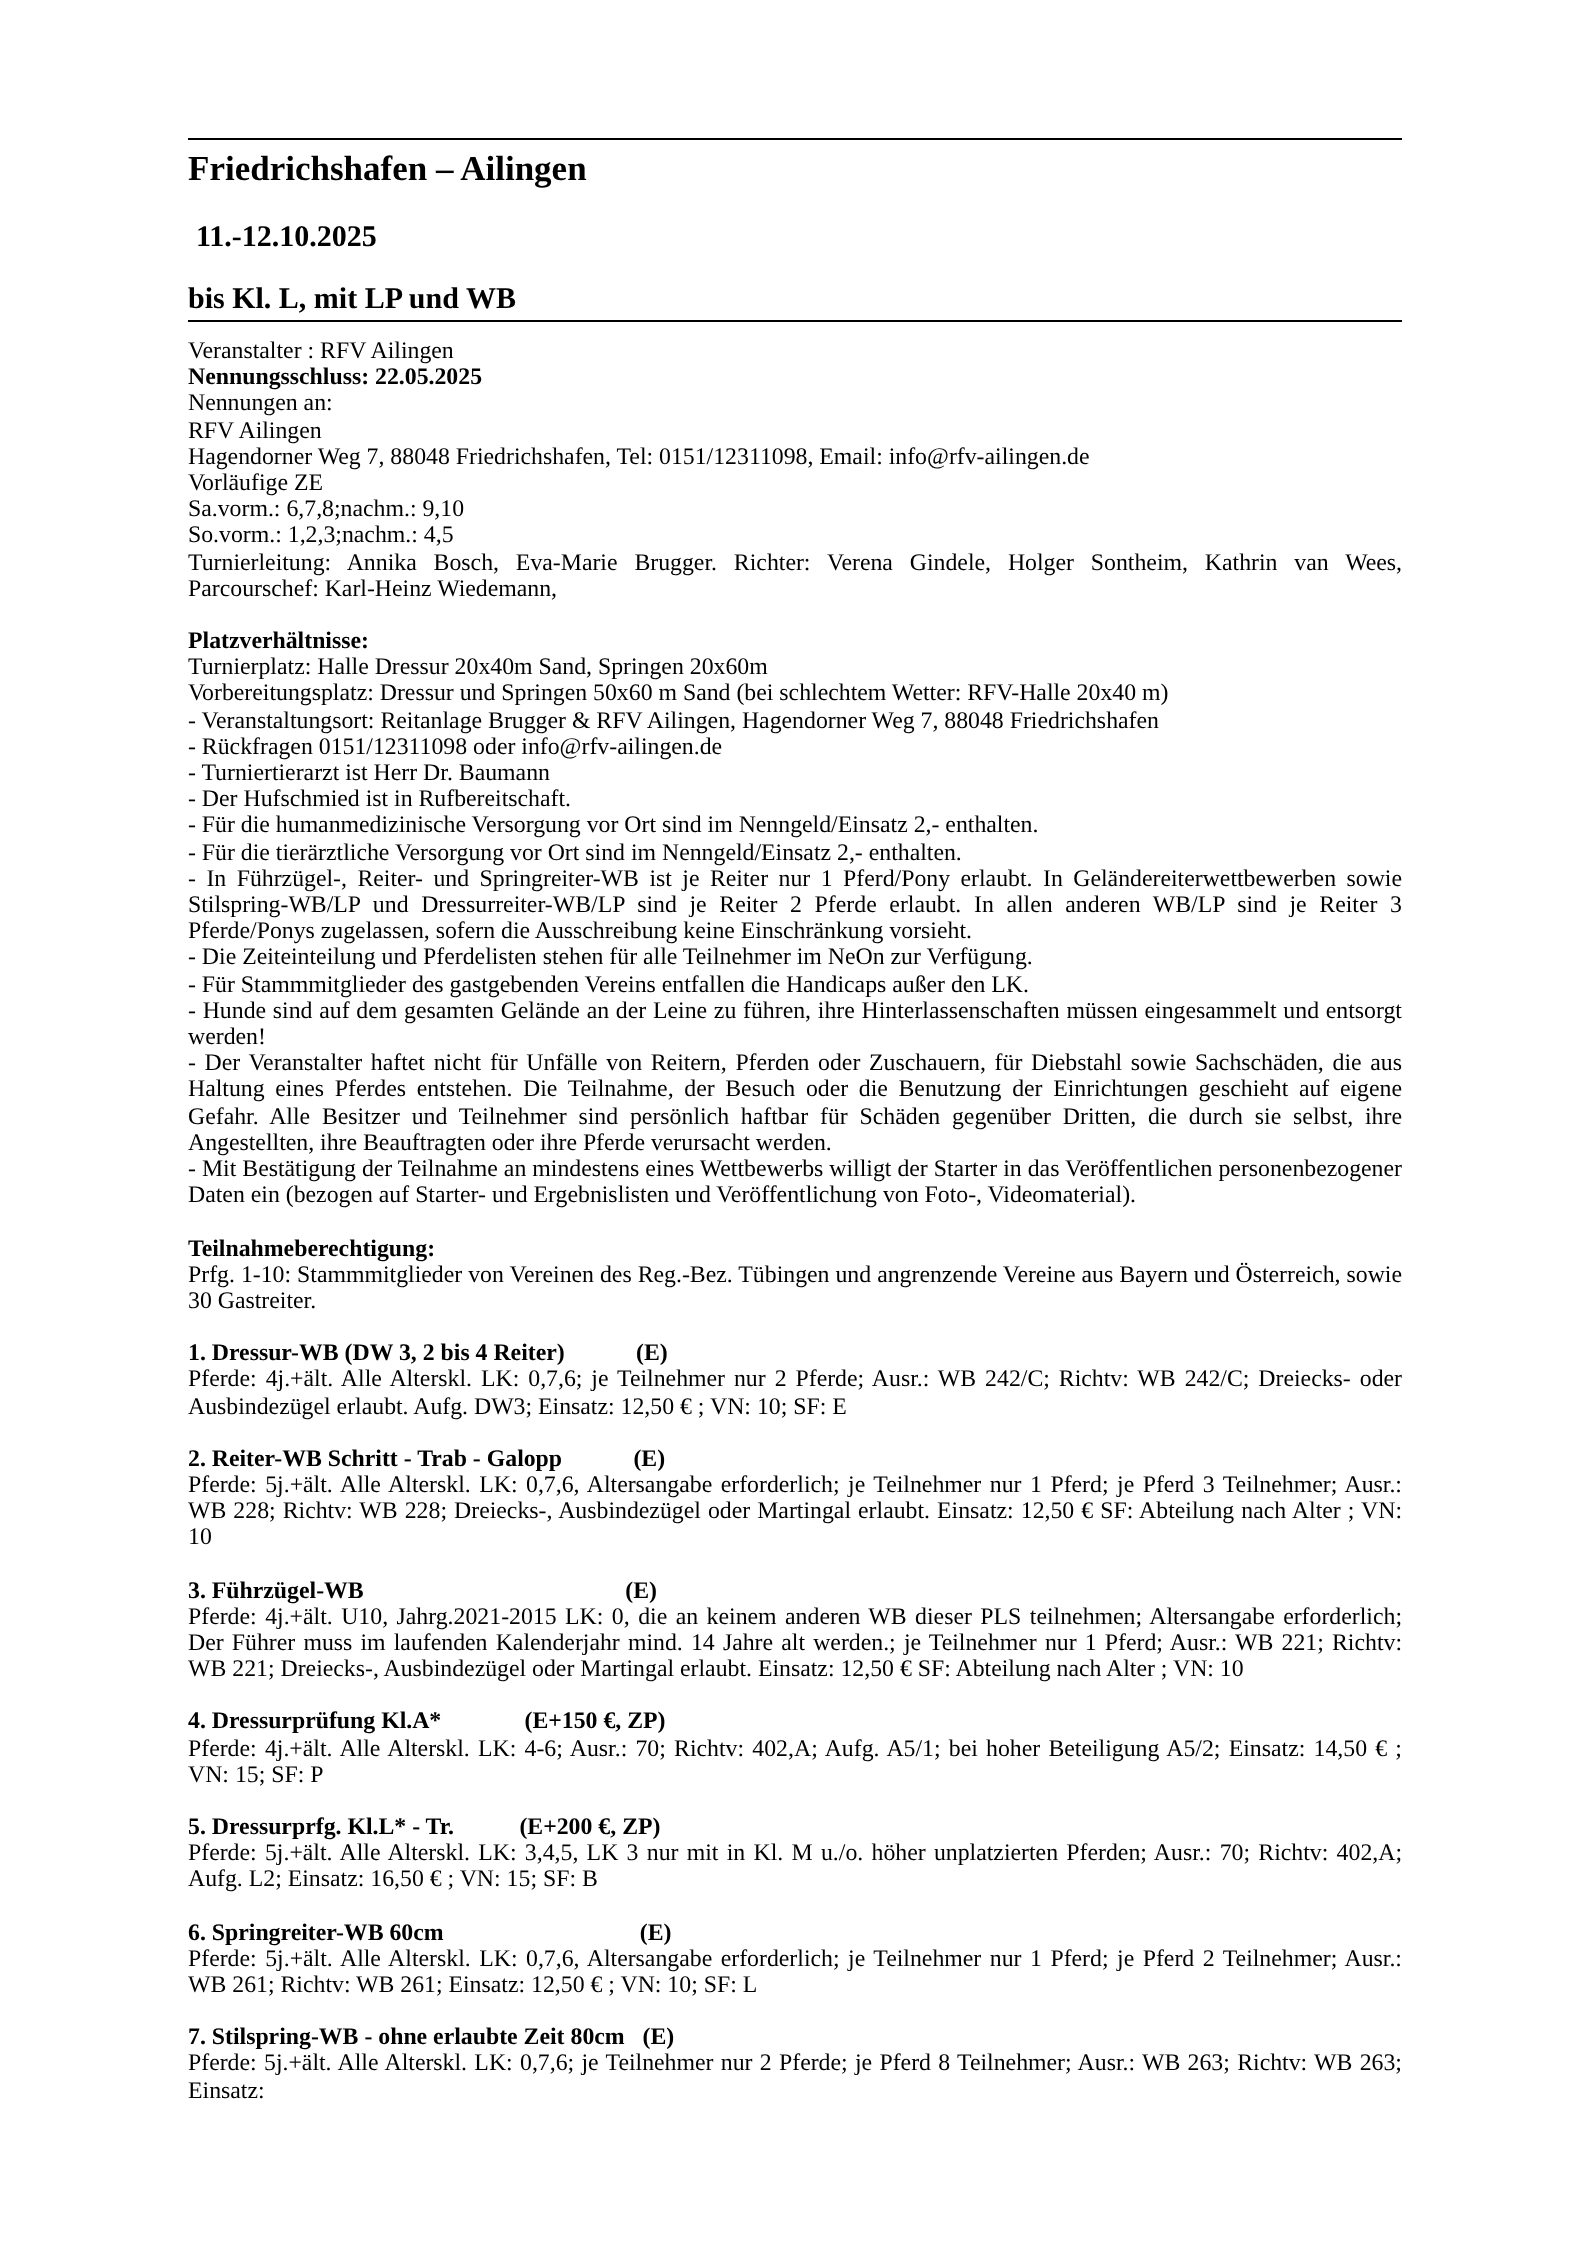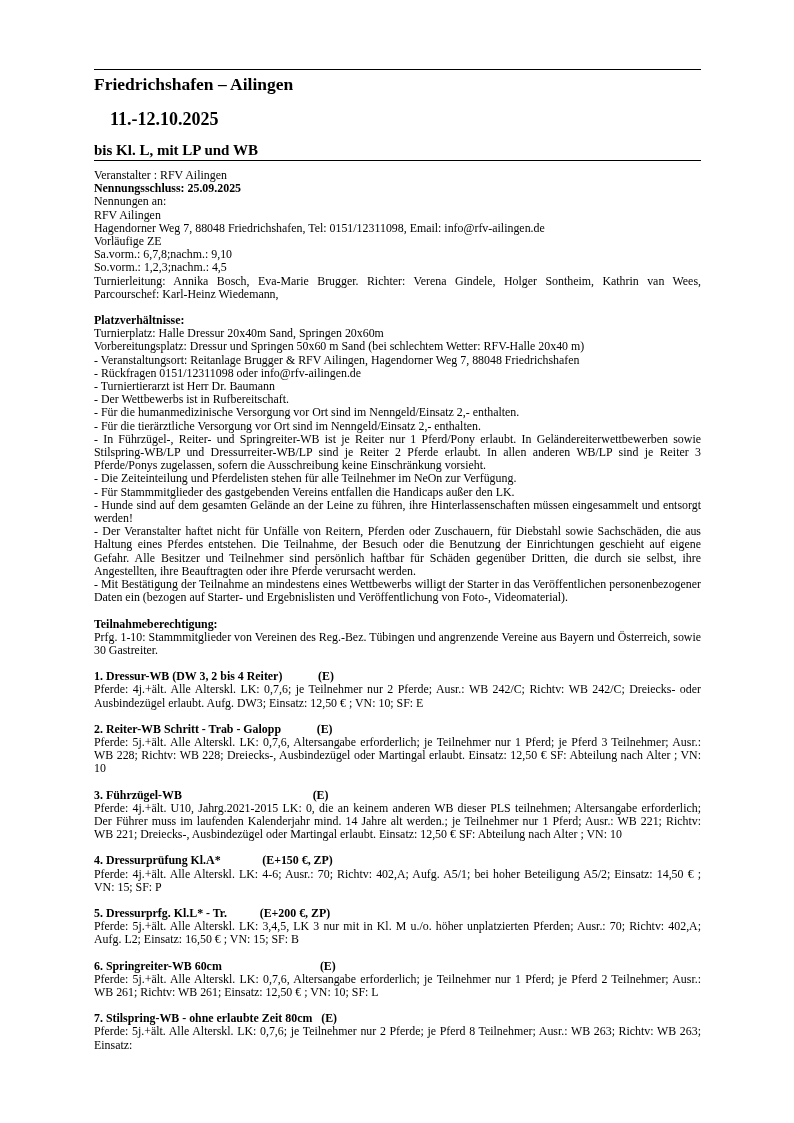--- a/index.html
+++ b/index.html
@@ -27,24 +27,24 @@
     border-top: 1.6px solid #000000;
     margin: 0;
   }
   .doc-title {
     font-size: 17.5px;
     font-weight: bold;
     line-height: 22px;
     margin: 3px 0 0 0;
   }
   .doc-date {
-    font-size: 18px;
+    font-size: 15px;
     font-weight: bold;
     line-height: 18px;
-    margin: 15px 0 0 16px;
+    margin: 15px 0 0 4px;
   }
   .doc-subtitle {
     font-size: 15px;
     font-weight: bold;
     line-height: 15px;
     margin: 15px 0 2px 0;
   }
   .doc-body {
     margin-top: 8px;
     font-size: 11.9px;
@@ -61,35 +61,35 @@
 <body>
 
 <div class="page">
   <hr class="rule">
   <h1 class="doc-title">Friedrichshafen – Ailingen</h1>
   <h2 class="doc-date">11.-12.10.2025</h2>
   <h3 class="doc-subtitle">bis Kl. L, mit LP und WB</h3>
   <hr class="rule">
   <div class="doc-body" id="doc-body">
       <p class="ln">Veranstalter : RFV Ailingen</p>
-      <p class="ln b">Nennungsschluss: 25.09.2025</p>
+      <p class="ln b">Nennungsschluss: 22.05.2025</p>
       <p class="ln">Nennungen an:</p>
       <p class="ln">RFV Ailingen</p>
       <p class="ln">Hagendorner Weg 7, 88048 Friedrichshafen, Tel: 0151/12311098, Email: info@rfv-ailingen.de</p>
       <p class="ln">Vorläufige ZE</p>
       <p class="ln">Sa.vorm.: 6,7,8;nachm.: 9,10</p>
       <p class="ln">So.vorm.: 1,2,3;nachm.: 4,5</p>
       <p class="para">Turnierleitung: Annika Bosch, Eva-Marie Brugger. Richter: Verena Gindele, Holger Sontheim, Kathrin van Wees, Parcourschef: Karl-Heinz Wiedemann,</p>
       <p class="ln b gap">Platzverhältnisse:</p>
       <p class="ln">Turnierplatz: Halle Dressur 20x40m Sand, Springen 20x60m</p>
       <p class="ln">Vorbereitungsplatz: Dressur und Springen 50x60 m Sand (bei schlechtem Wetter: RFV-Halle 20x40 m)</p>
       <p class="para">- Veranstaltungsort: Reitanlage Brugger &amp; RFV Ailingen, Hagendorner Weg 7, 88048 Friedrichshafen</p>
       <p class="para">- Rückfragen 0151/12311098 oder info@rfv-ailingen.de</p>
       <p class="para">- Turniertierarzt ist Herr Dr. Baumann</p>
-      <p class="para">- Der Wettbewerbs ist in Rufbereitschaft.</p>
+      <p class="para">- Der Hufschmied ist in Rufbereitschaft.</p>
       <p class="para">- Für die humanmedizinische Versorgung vor Ort sind im Nenngeld/Einsatz 2,- enthalten.</p>
       <p class="para">- Für die tierärztliche Versorgung vor Ort sind im Nenngeld/Einsatz 2,- enthalten.</p>
       <p class="para">- In Führzügel-, Reiter- und Springreiter-WB ist je Reiter nur 1 Pferd/Pony erlaubt. In Geländereiterwettbewerben sowie Stilspring-WB/LP und Dressurreiter-WB/LP sind je Reiter 2 Pferde erlaubt. In allen anderen WB/LP sind je Reiter 3 Pferde/Ponys zugelassen, sofern die Ausschreibung keine Einschränkung vorsieht.</p>
       <p class="para">- Die Zeiteinteilung und Pferdelisten stehen für alle Teilnehmer im NeOn zur Verfügung.</p>
       <p class="para">- Für Stammmitglieder des gastgebenden Vereins entfallen die Handicaps außer den LK.</p>
       <p class="para">- Hunde sind auf dem gesamten Gelände an der Leine zu führen, ihre Hinterlassenschaften müssen eingesammelt und entsorgt werden!</p>
       <p class="para">- Der Veranstalter haftet nicht für Unfälle von Reitern, Pferden oder Zuschauern, für Diebstahl sowie Sachschäden, die aus Haltung eines Pferdes entstehen. Die Teilnahme, der Besuch oder die Benutzung der Einrichtungen geschieht auf eigene Gefahr. Alle Besitzer und Teilnehmer sind persönlich haftbar für Schäden gegenüber Dritten, die durch sie selbst, ihre Angestellten, ihre Beauftragten oder ihre Pferde verursacht werden.</p>
       <p class="para">- Mit Bestätigung der Teilnahme an mindestens eines Wettbewerbs willigt der Starter in das Veröffentlichen personenbezogener Daten ein (bezogen auf Starter- und Ergebnislisten und Veröffentlichung von Foto-, Videomaterial).</p>
       <p class="ln b gap">Teilnahmeberechtigung:</p>
       <p class="para">Prfg. 1-10: Stammmitglieder von Vereinen des Reg.-Bez. Tübingen und angrenzende Vereine aus Bayern und Österreich, sowie 30 Gastreiter.</p>

